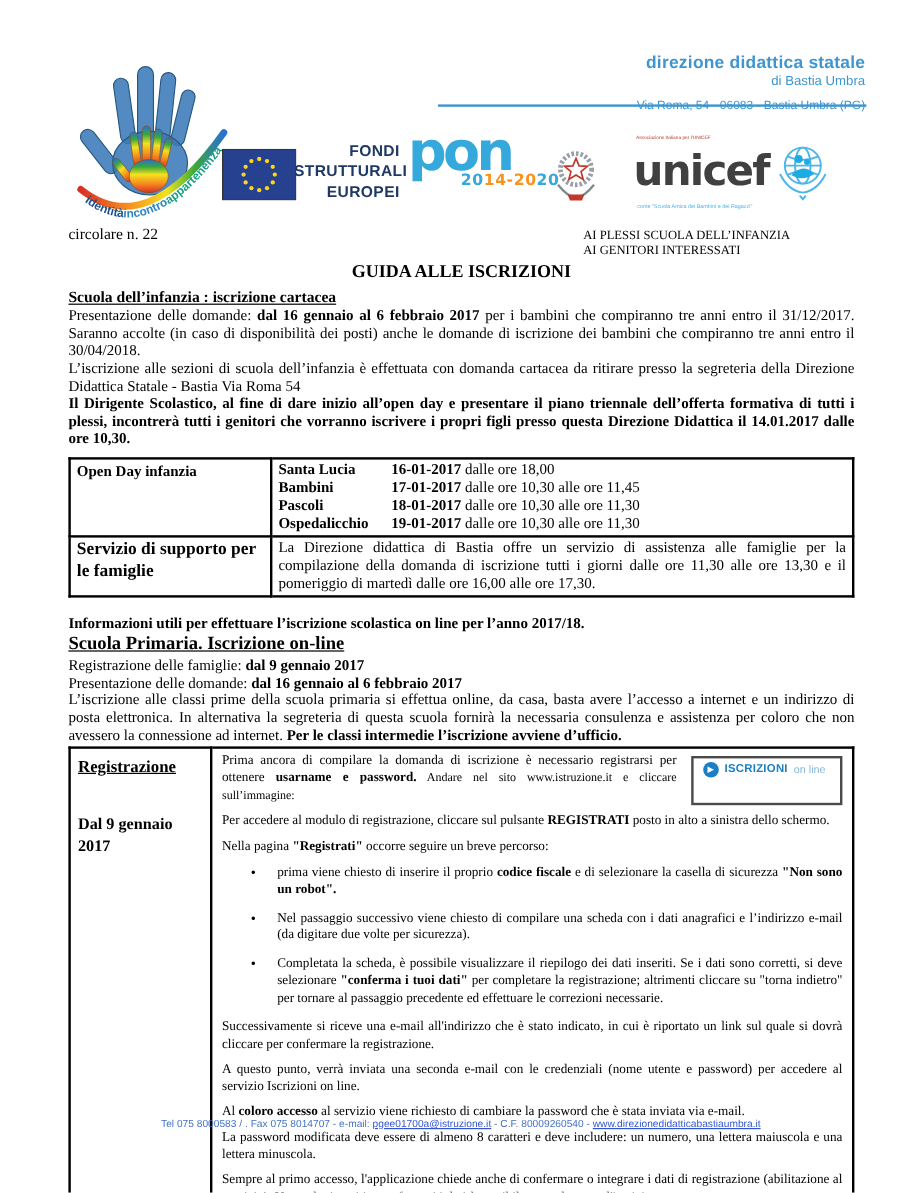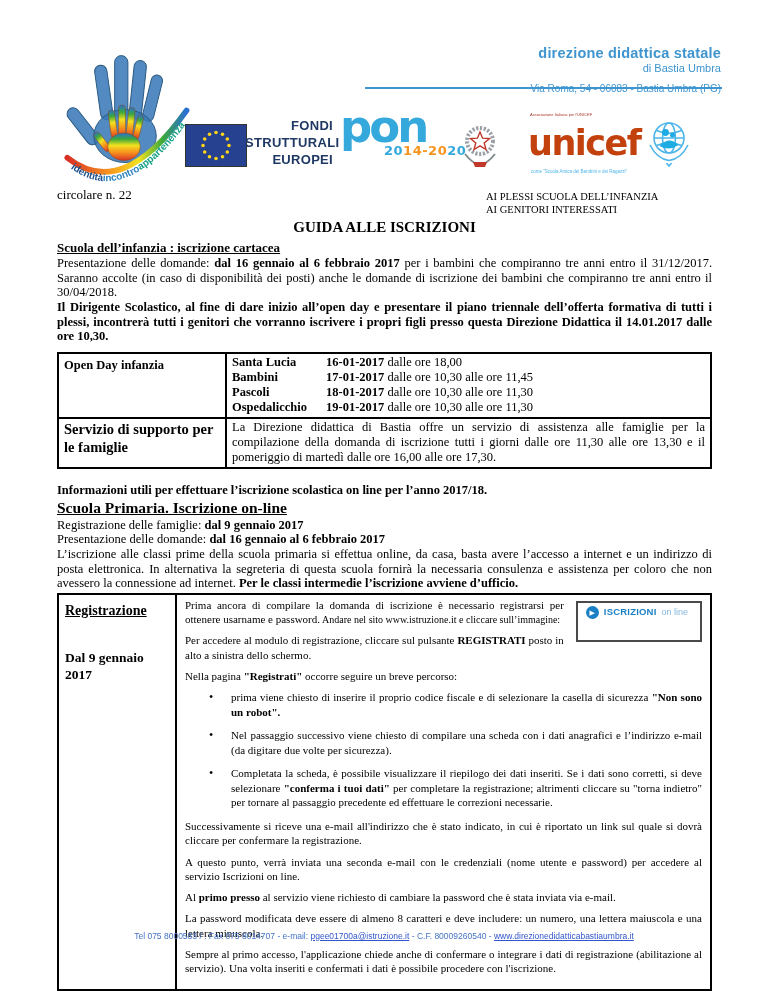--- a/index.html
+++ b/index.html
@@ -21,21 +21,21 @@
          line-height:1.3;color:#1f3864;letter-spacing:.3px;}
   .pon{position:absolute;left:340px;top:104px;font-family:"DejaVu Sans", sans-serif;}
   .pon-word{font-size:45px;font-weight:bold;color:#35a8dc;letter-spacing:-3px;line-height:1;}
   .pon-years{font-size:13px;font-weight:bold;text-align:right;margin-top:-6px;letter-spacing:.5px;margin-left:44px;}
   .pon-years .pb{color:#35a8dc;} .pon-years .po{color:#f7941e;}
   .emblem{position:absolute;left:459px;top:120px;}
   .unicef{position:absolute;left:528px;top:112px;}
   .unicef-top{font-family:"Liberation Sans", sans-serif;font-size:4px;color:#b03a2e;margin-left:2px;}
   .unicef-row{display:flex;align-items:center;gap:4px;}
   .unicef-word{font-family:"DejaVu Sans", sans-serif;font-size:35px;font-weight:bold;
-               color:#c2410c;letter-spacing:-1.5px;line-height:1;}
+               color:#404040;letter-spacing:-1.5px;line-height:1;}
   .unicef-tag{font-family:"Liberation Sans", sans-serif;font-size:4.5px;color:#4db5e8;margin-left:3px;}
   .recipients{position:absolute;left:486px;top:190px;font-size:10.5px;line-height:1.25;}
   
   .content{position:absolute;left:57px;top:219px;width:655px;}
   .doc-title{text-align:center;font-size:15px;font-weight:bold;margin:0 0 4px 0;}
   .sec-head{font-size:13px;font-weight:bold;text-decoration:underline;margin:0;}
   p.body{font-size:12.5px;line-height:1.17;text-align:justify;margin:0;}
   
   table.t1{width:100%;border-collapse:collapse;margin-top:8px;}
   table.t1 td{border:2px solid #000;vertical-align:top;padding:1px 5px 2px 5px;}
@@ -197,20 +197,21 @@
 
   <div class="recipients">
     <div>AI PLESSI SCUOLA DELL’INFANZIA</div>
     <div>AI GENITORI INTERESSATI</div>
   </div>
 
   <div class="content">
     <h1 class="doc-title">GUIDA ALLE ISCRIZIONI</h1>
     <h2 class="sec-head">Scuola dell’infanzia : iscrizione cartacea</h2>
     <p class="body"><span>Presentazione delle domande:  </span><span style="font-weight: bold;">dal 16 gennaio al 6 febbraio 2017</span><span> per i bambini che compiranno tre anni entro il 31/12/2017. Saranno accolte (in caso di disponibilità dei posti) anche le domande di iscrizione dei bambini che compiranno tre anni entro il 30/04/2018.</span></p>
+    <p class="body"><span>L’iscrizione alle sezioni di scuola dell’infanzia è effettuata con  domanda cartacea da ritirare presso la segreteria  della Direzione Didattica Statale -   Bastia Via Roma 54</span></p>
     <p class="body"><span style="font-weight: bold;">Il Dirigente Scolastico, al fine di dare inizio all’open day  e presentare il piano triennale dell’offerta formativa di tutti i plessi,  incontrerà tutti  i genitori che vorranno iscrivere i propri figli presso questa Direzione Didattica  il 14.01.2017 dalle ore 10,30.</span></p>
 
     <table class="t1">
       <tbody>
           <tr>
         <td class="t1-c1">
           <span class="t1-label">Open  Day infanzia</span>
         </td>
         <td>
           <div class="od-line">
@@ -255,32 +256,32 @@
         <td class="t2-c1">
           <div class="reg-title">Registrazione</div>
           <div class="reg-date">Dal  9 gennaio 2017</div>
         </td>
         <td class="t2-c2">
           <p>
             <span class="iscr-btn">
               <span class="iscr-icon">▶</span>
               <span class="iscr-label">ISCRIZIONI</span>
               <span class="iscr-sub">on line</span>
-            </span><span><span>Prima ancora di compilare la domanda di iscrizione è necessario registrarsi per ottenere </span><span style="font-weight: normal;">usarname e password.</span><span style="font-size: 10px;"> </span><span style="font-size: 10px;">Andare nel sito www.istruzione.it e cliccare sull’immagine:</span></span>
+            </span><span><span>Prima ancora di compilare la domanda di iscrizione è necessario registrarsi per ottenere </span><span style="font-weight: bold;">usarname e password.</span><span style="font-size: 10px;"> </span><span style="font-size: 10px;">Andare nel sito www.istruzione.it e cliccare sull’immagine:</span></span>
           </p>
           <p><span>Per accedere al modulo di registrazione, cliccare sul pulsante </span><span style="font-weight: bold; font-family: Liberation Serif, serif;">REGISTRATI</span><span> posto in alto a sinistra dello schermo.</span></p>
           <p><span>Nella pagina </span><span style="font-weight: bold;">"Registrati"</span><span> occorre seguire un breve percorso:</span></p>
           <ul>
-            <li><span>prima viene chiesto di inserire il proprio </span><span style="font-weight: normal;">codice fiscale</span><span> e di selezionare la casella di sicurezza </span><span style="font-weight: bold;">"Non sono un robot".</span></li>
+            <li><span>prima viene chiesto di inserire il proprio </span><span style="font-weight: bold;">codice fiscale</span><span> e di selezionare la casella di sicurezza </span><span style="font-weight: bold;">"Non sono un robot".</span></li>
             <li><span>Nel passaggio successivo viene chiesto di compilare una scheda con i dati anagrafici e l’indirizzo e-mail (da digitare due volte per sicurezza).</span></li>
             <li><span>Completata la scheda, è possibile visualizzare il riepilogo dei dati inseriti. Se i dati sono corretti, si deve selezionare </span><span style="font-weight: bold;">"conferma i tuoi dati"</span><span> per completare la registrazione; altrimenti cliccare su "torna indietro" per tornare al passaggio precedente ed effettuare le correzioni necessarie.</span></li>
           </ul>
           <p><span>Successivamente si riceve una e-mail all'indirizzo che è stato indicato, in cui è riportato un link sul quale si dovrà cliccare per confermare la registrazione.</span></p>
           <p><span>A questo punto, verrà inviata una seconda e-mail con le credenziali (nome utente e password) per accedere al servizio Iscrizioni on line.</span></p>
-          <p><span>Al </span><span style="font-weight: bold;">primo presso</span><span> al servizio viene richiesto di cambiare la password che è stata inviata via e-mail.</span></p>
+          <p><span>Al </span><span style="font-weight: bold;">coloro accesso</span><span> al servizio viene richiesto di cambiare la password che è stata inviata via e-mail.</span></p>
           <p><span>La password modificata deve essere di almeno 8 caratteri e deve includere: un numero, una lettera maiuscola e una lettera minuscola.</span></p>
           <p><span>Sempre al primo accesso, l'applicazione chiede anche di confermare o integrare i dati di registrazione (abilitazione al servizio). Una volta inseriti e confermati i dati è possibile procedere con l'iscrizione.</span></p>
         </td>
       </tr>
     </tbody>
       </table>
   </div>
 
   <div class="footer"><span>Tel 075 8000583 / . Fax 075  8014707 - e-mail: </span><span class="flink">pgee01700a@istruzione.it</span><span> - C.F. 80009260540 - </span><span class="flink">www.direzionedidatticabastiaumbra.it</span></div>
 

